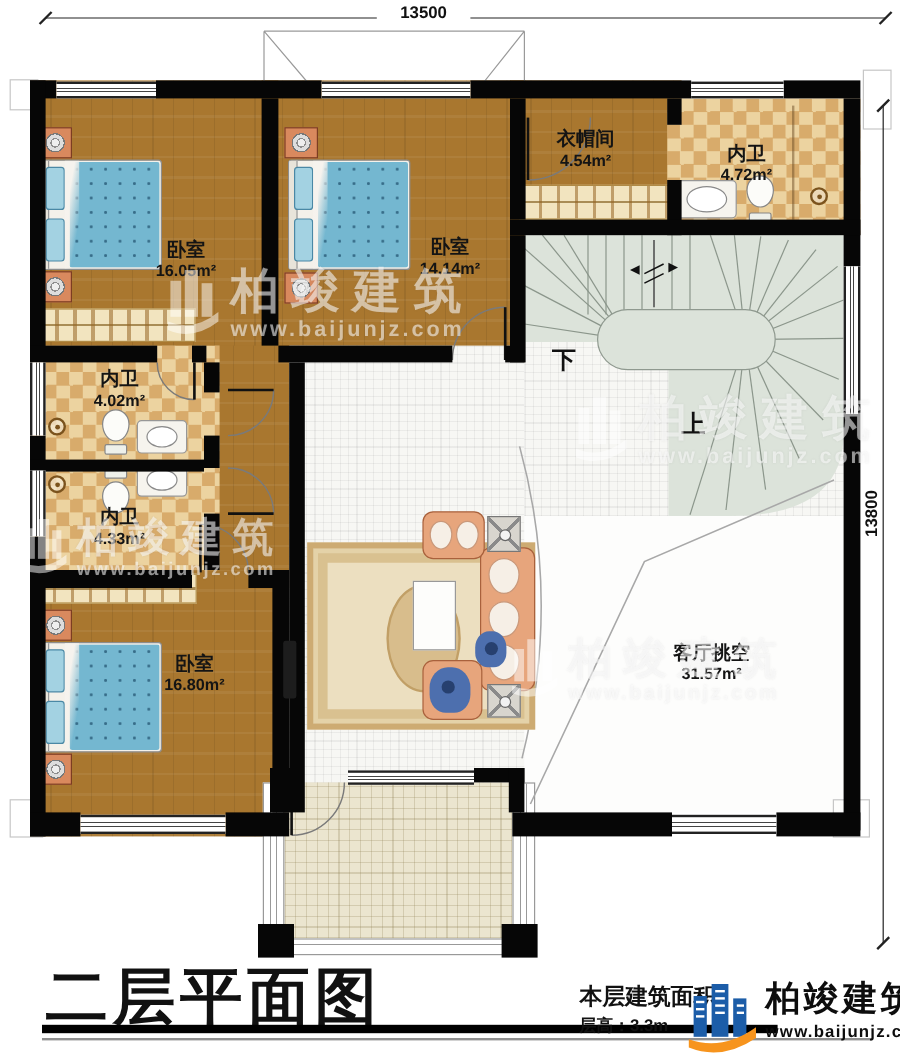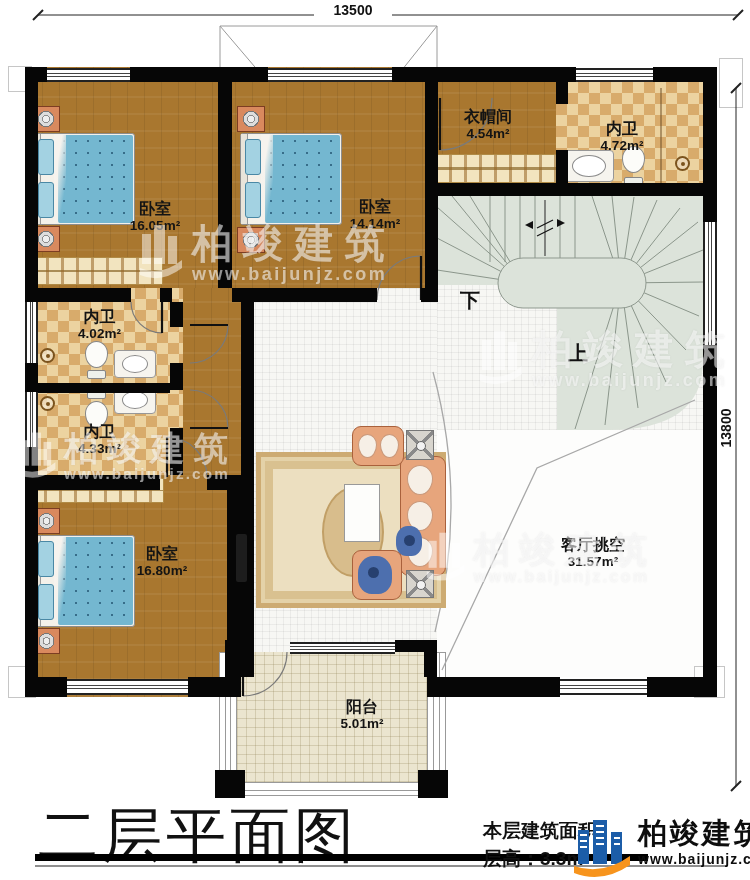--- a/index.html
+++ b/index.html
@@ -332,24 +332,20 @@
       <div class="ar">4.33m²</div>
   </div>
   <div class="abs rlabel" style="left:112px;top:545px;width:100px;">
     <div class="nm">卧室</div>
       <div class="ar">16.80m²</div>
   </div>
   <div class="abs rlabel" style="left:528px;top:536px;width:130px;">
     <div class="nm">客厅挑空</div>
       <div class="ar">31.57m²</div>
   </div>
-  <div class="abs rlabel" style="left:312px;top:698px;width:100px;">
-    <div class="nm">阳台</div>
-      <div class="ar">5.01m²</div>
-  </div>
   <div class="abs biglab" style="left:460px;top:287px;">下</div>
   <div class="abs biglab" style="left:568px;top:340px;">上</div>
 
   <div class="abs dim" style="left:314px;top:2px;width:78px;">13500</div>
   <div class="abs dim" style="left:690px;top:420px;width:72px;transform:rotate(-90deg);">13800</div>
 
   <div class="wm abs" style="left:138px;top:222px;">
     <svg width="46" height="58" viewBox="0 0 46 58">
         <g fill="rgba(255,255,255,.5)">
           <rect x="4" y="12" width="9" height="30"></rect>
@@ -399,25 +395,25 @@
           <rect x="30" y="14" width="9" height="28"></rect>
           <path d="M2 46 Q23 55 44 38 L44 46 Q23 62 2 53 Z"></path>
         </g>
       </svg>
     <div class="col">
         <div class="b">柏竣建筑</div>
         <div class="u">www.baijunjz.com</div>
       </div>
   </div>
 
-  <div class="abs tb" style="left:38px;top:796px;font-size:60px;font-weight:400;letter-spacing:4px;">二层平面图</div>
+  <div class="abs tb" style="left:38px;top:796px;font-size:52px;font-weight:700;letter-spacing:4px;">二层平面图</div>
   <div class="abs" style="left:35px;top:854px;width:613px;height:7px;background:#000;z-index:80;"></div>
   <div class="abs" style="left:35px;top:865px;width:692px;height:2px;background:#8f8f8f;z-index:80;"></div>
   <div class="abs tb" style="left:483px;top:818px;font-size:19px;font-weight:600;">本层建筑面积</div>
-  <div class="abs tb" style="left:483px;top:846px;font-size:19px;font-weight:600;">层高：3.3m</div>
+  <div class="abs tb" style="left:483px;top:846px;font-size:14px;font-weight:600;">层高：3.3m</div>
   <div class="abs" style="left:570px;top:816px;z-index:85;display:flex;">
     <svg width="64" height="62" viewBox="0 0 64 62">
       <g>
         <rect x="8" y="14" width="11" height="34" fill="#1c5da8"></rect>
         <rect x="23" y="4" width="14" height="44" fill="#1c5da8"></rect>
         <rect x="41" y="16" width="11" height="32" fill="#1c5da8"></rect>
         <g fill="#fff">
             <rect x="10" y="18" width="7" height="2"></rect>
             <rect x="10" y="24" width="7" height="2"></rect>
             <rect x="10" y="30" width="7" height="2"></rect>

